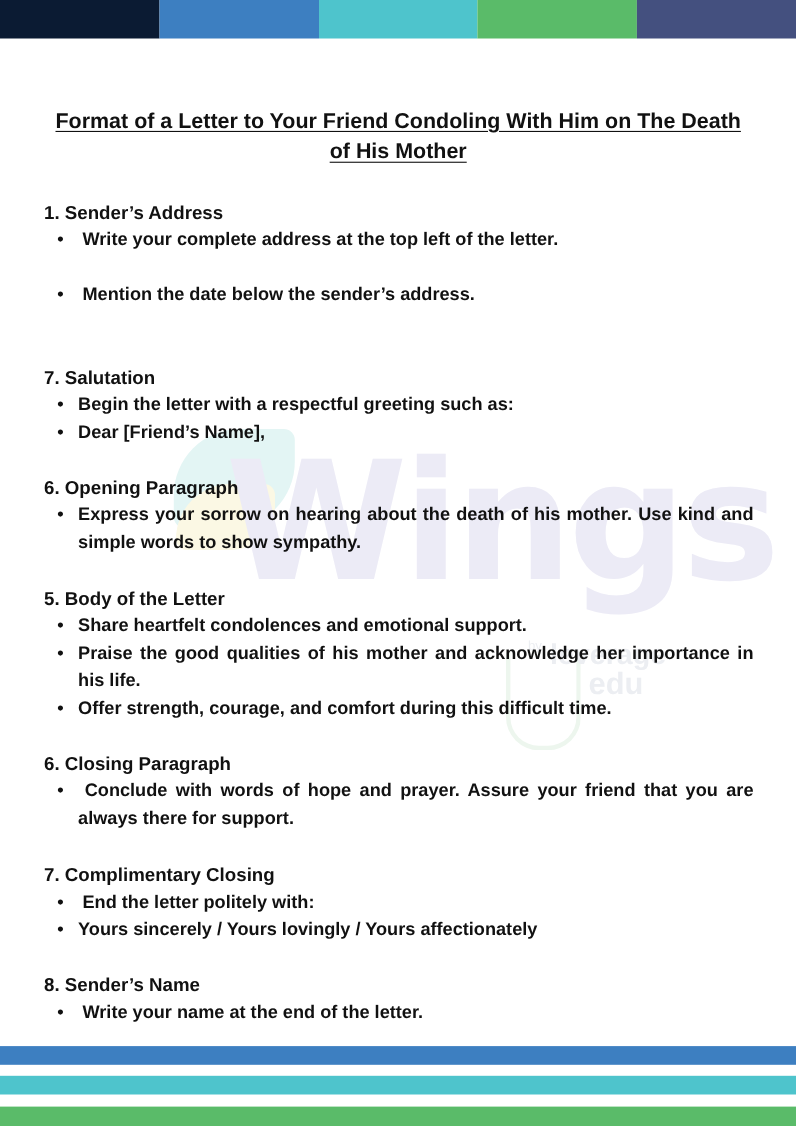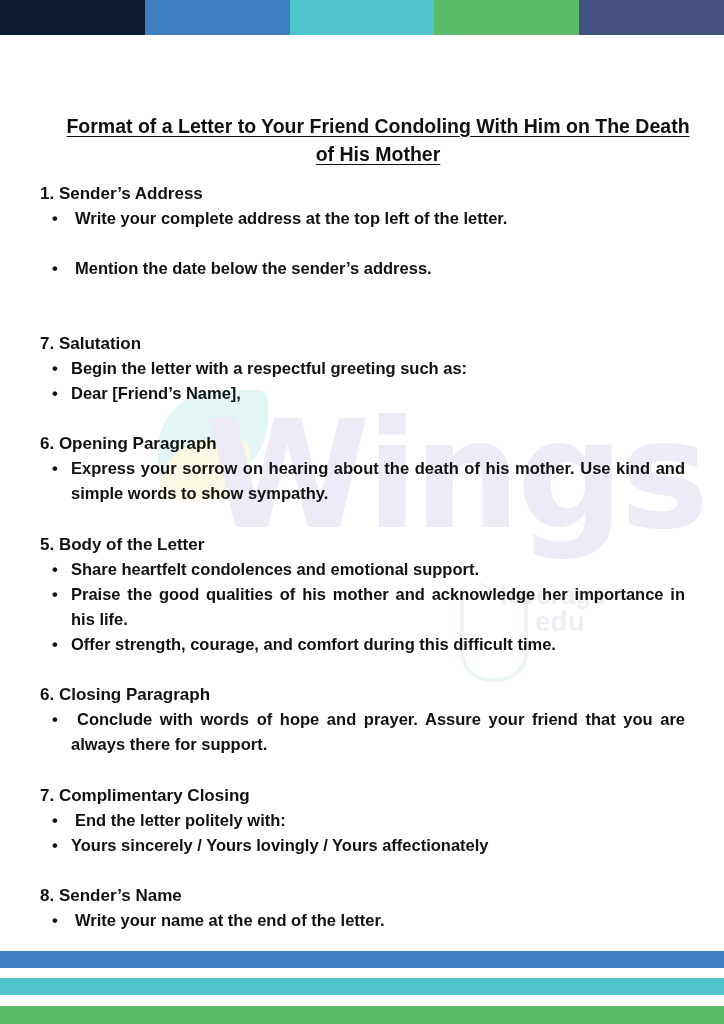--- a/index.html
+++ b/index.html
@@ -19,21 +19,21 @@
   .wm-swoosh-teal { position: absolute; left: 158px; top: 390px; width: 110px; height: 90px; border-radius: 60px 10px 60px 10px; background: #e3f5f4; }
   .wm-swoosh-yellow { position: absolute; left: 160px; top: 440px; width: 90px; height: 60px; border-radius: 50px 10px 40px 10px; background: #fbf8e4; }
   .wm-lev { position: absolute; left: 500px; top: 582px; font-weight: bold; font-size: 26px; color: #eceef2; line-height: 1; }
   .wm-edu { position: absolute; left: 535px; top: 608px; font-weight: bold; font-size: 28px; color: #eceef2; line-height: 1; }
   .wm-by { position: absolute; left: 480px; top: 580px; font-size: 12px; color: #eceef2; }
   .wm-shield { position: absolute; left: 460px; top: 592px; width: 60px; height: 86px; border: 4px solid #edf6ee; border-top: none; border-radius: 0 0 30px 30px; }
   .content { position: absolute; left: 0; top: 0; width: 724px; z-index: 1; }
   .title {
     position: absolute; left: 40px; top: 96px; width: 644px; text-align: center;
     font-size: 19.5px; font-weight: bold; line-height: 28px; text-decoration: underline;
-    text-underline-offset: 3px; margin: 16px;
+    text-underline-offset: 3px; margin: 0;
   }
   .section { position: absolute; left: 40px; width: 645px; }
   .section h2 { margin: 0; font-size: 17px; font-weight: bold; line-height: 25px; }
   .section ul { margin: 0; padding: 0; list-style: none; }
   .section li {
     position: relative; padding-left: 31px; font-size: 16.5px; font-weight: bold;
     line-height: 25px; text-align: justify;
   }
   .section li .bullet { position: absolute; left: 12px; top: 0; }
   .bottom-band { position: absolute; left: 0; width: 724px; }

